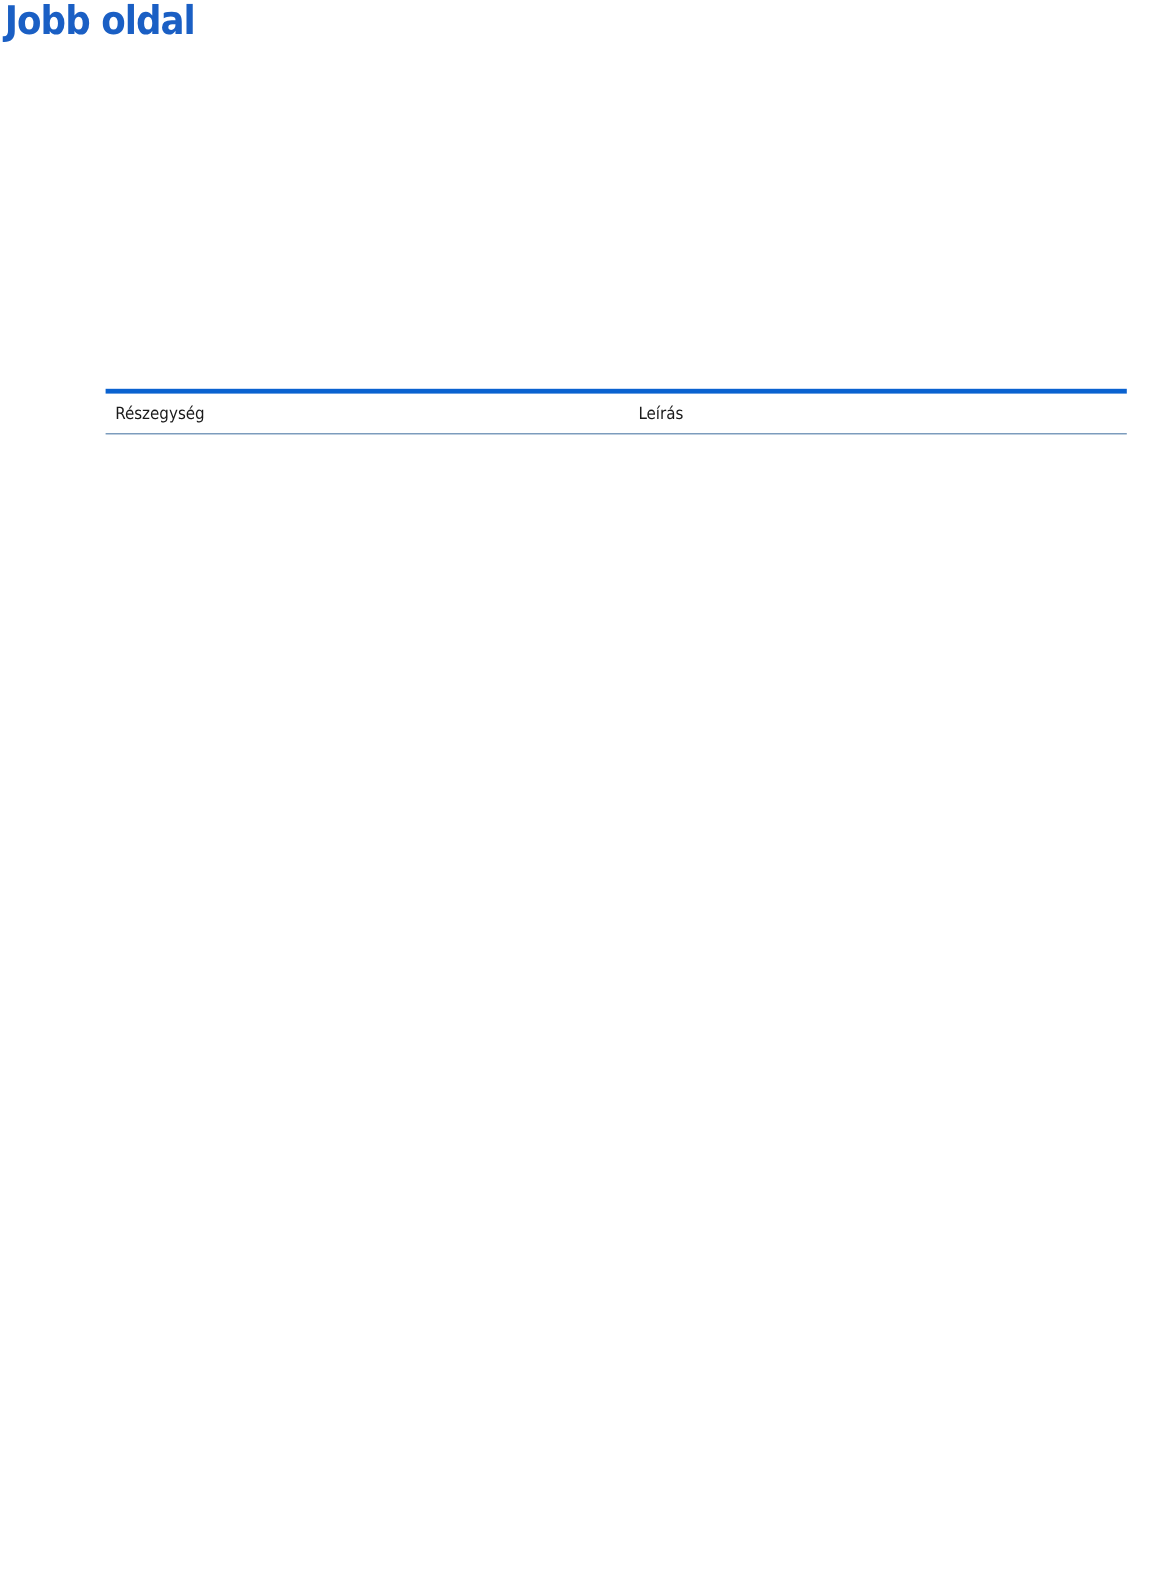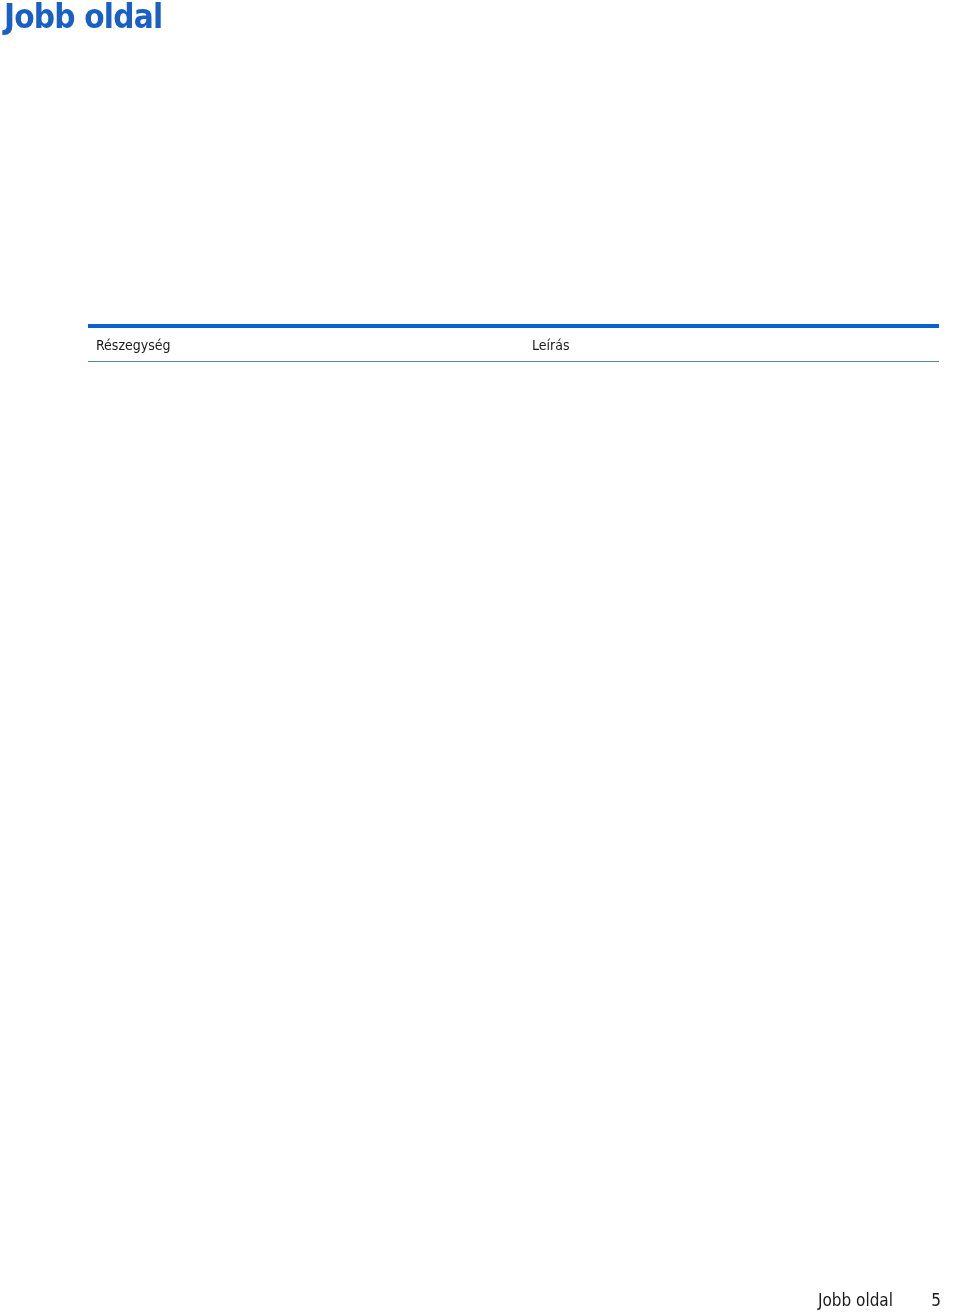--- a/index.html
+++ b/index.html
@@ -30,16 +30,13 @@
 
   <div class="tbl">
     <div class="rule-top"></div>
     <div class="hdr">
       <div class="c1">Részegység</div>
       <div>Leírás</div>
     </div>
     <div class="rule"></div>
   </div>
 
-  <div class="footer">
-    <span>Jobb oldal</span><span class="pg">5</span>
-  </div>
 </div>
 
 </body></html>

